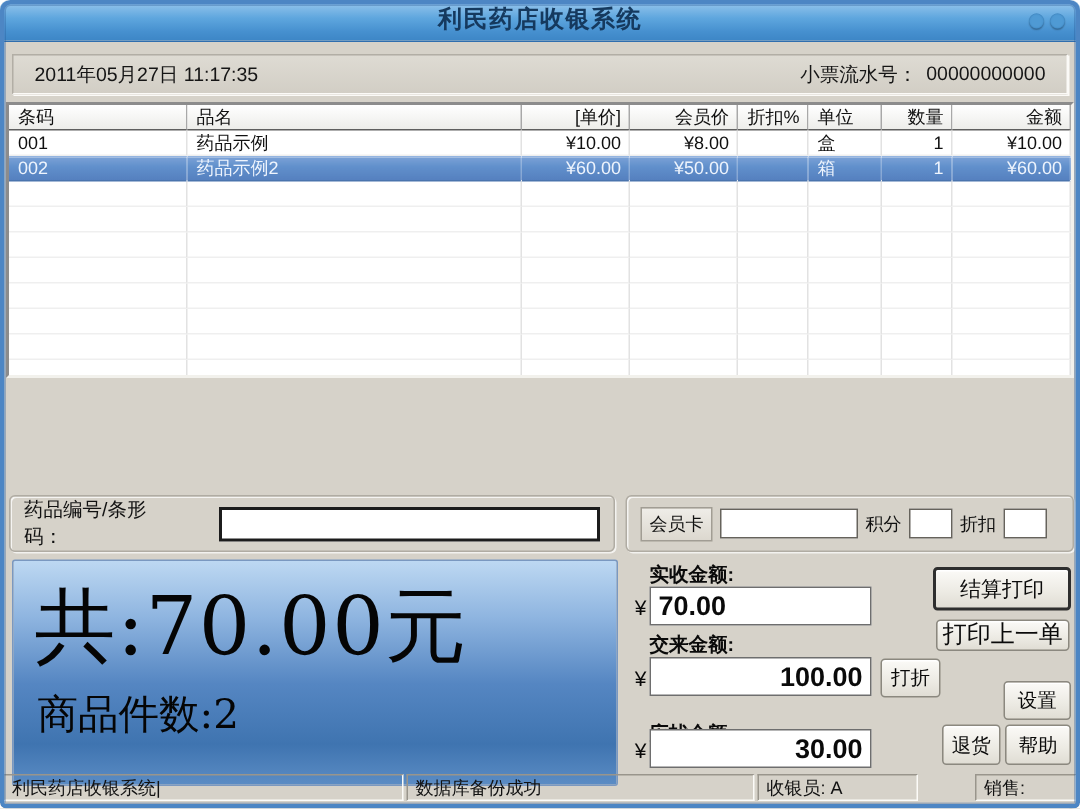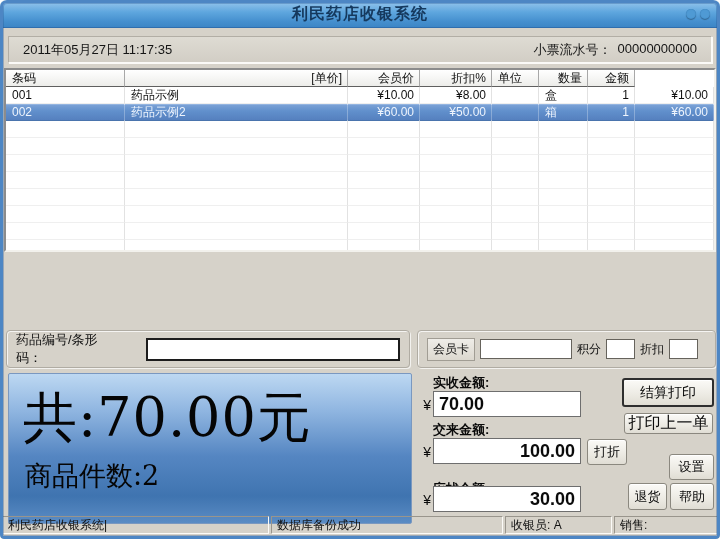--- a/index.html
+++ b/index.html
@@ -79,21 +79,21 @@
   .btn-printlast { left:624px; top:413px; width:89px; height:21px; font-size:16px; }
   .btn-discount { left:587px; top:439px; width:40px; height:26px; }
   .btn-settings { left:669px; top:454px; width:45px; height:26px; }
   .btn-refund { left:628px; top:483px; width:39px; height:27px; }
   .btn-help { left:670px; top:483px; width:44px; height:27px; }
 
   
   .statusbar { position:absolute; left:2px; top:516px; width:716px; height:20px; display:flex; gap:2px; }
   .status-sec { height:18px; border:1px solid; border-color:#99958c #fcfbf8 #fcfbf8 #99958c;
     font-size:12px; color:#111; line-height:16px; padding:0 5px; white-space:nowrap; overflow:hidden; }
-  .s1 { width:267px; } .s2 { width:232px; } .s3 { width:107px; } .s4 { flex:1; }
+  .s1 { width:267px; } .s2 { width:232px; } .s3 { width:107px; } .s4 { flex:1;margin-left:36px; }
   .grip { position:absolute; right:5px; bottom:6px; width:2px; height:2px; background:transparent;
     box-shadow: 8px 0 0 #98948b, 4px 4px 0 #98948b, 8px 4px 0 #98948b,
                 0 8px 0 #98948b, 4px 8px 0 #98948b, 8px 8px 0 #98948b; }
 </style>
 </head>
 <body>
 
 <div class="window">
 
   <div class="titlebar">
@@ -108,20 +108,21 @@
     <span>2011年05月27日  11:17:35</span>
     <span class="receipt">
       <span>小票流水号：</span>
       <span>00000000000</span>
     </span>
   </div>
 
   <div class="table">
     <div class="thead">
       <div class="cell c0">条码</div>
+      <div class="cell c1">品名</div>
       <div class="cell c2">[单价]</div>
       <div class="cell c3">会员价</div>
       <div class="cell c4">折扣%</div>
       <div class="cell c5">单位</div>
       <div class="cell c6">数量</div>
       <div class="cell c7">金额</div>
     </div>
     <div>
         <div class="trow">
           <div class="cell c0">001</div>

